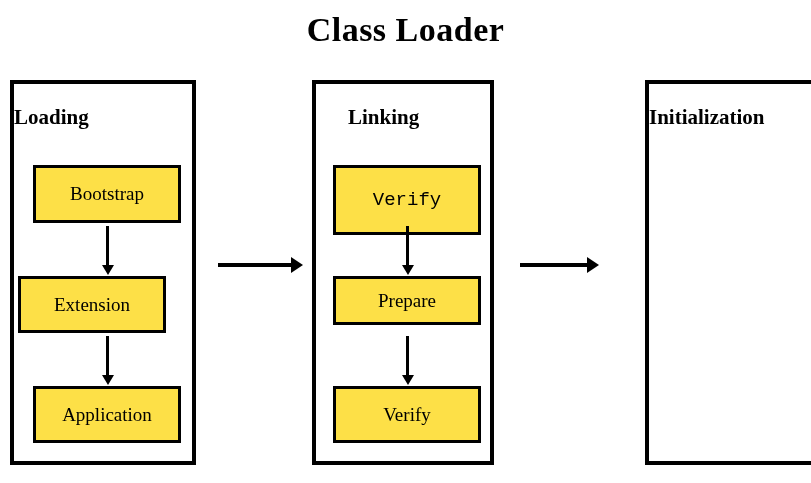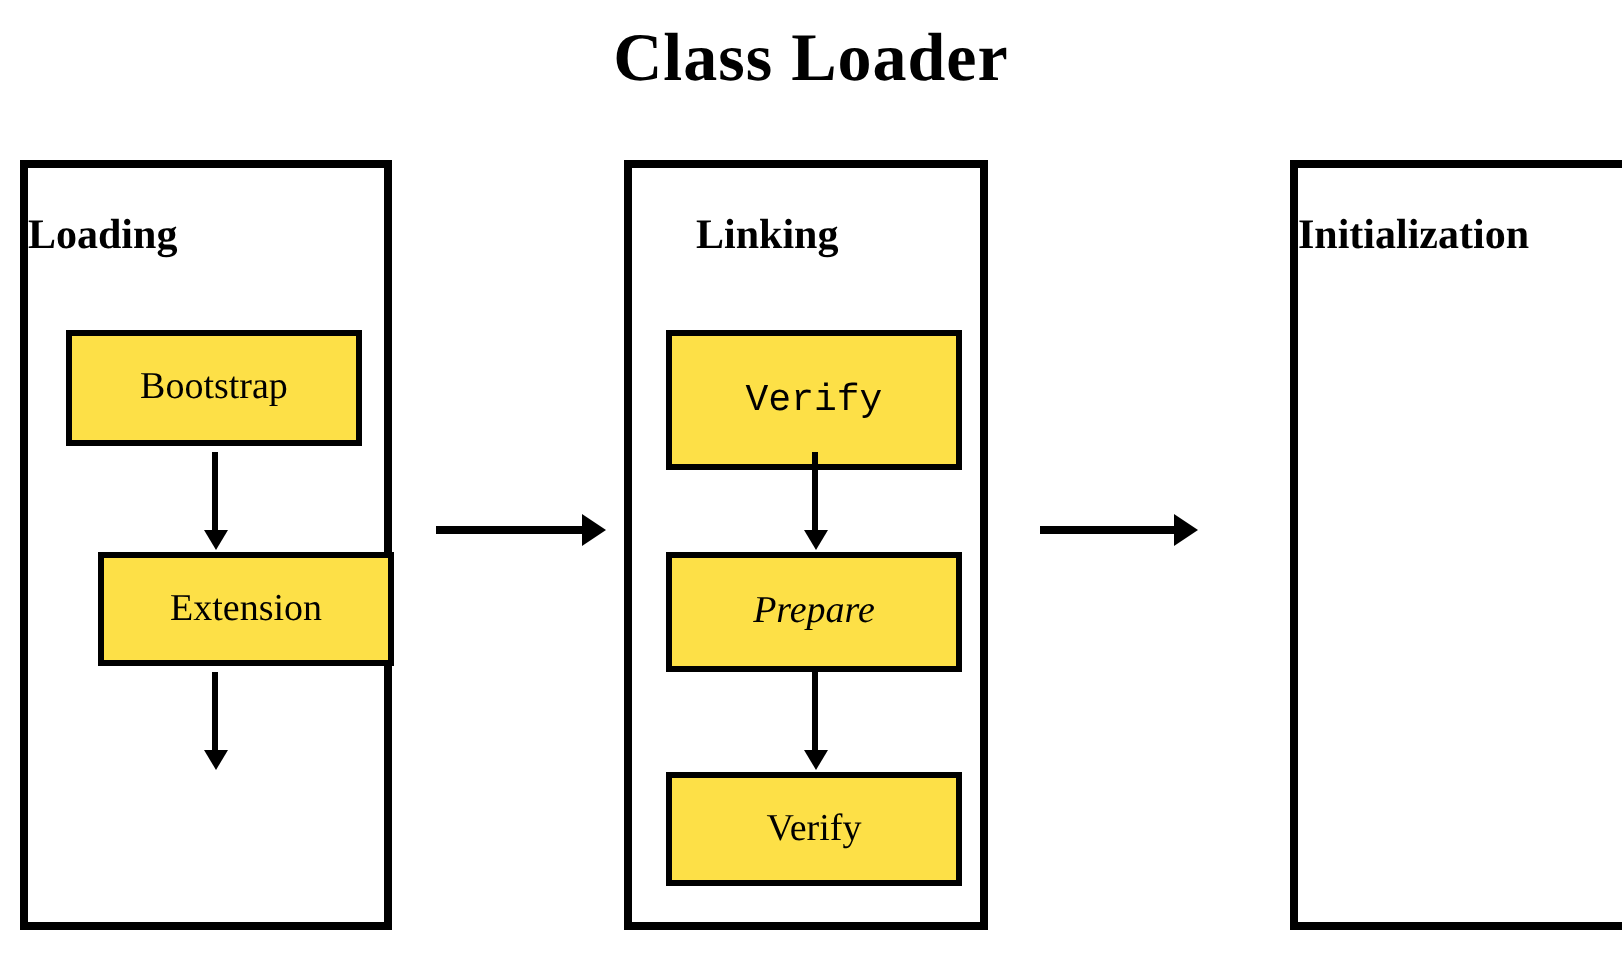--- a/index.html
+++ b/index.html
@@ -105,30 +105,30 @@
     height: 0;
     border-top: 8px solid transparent;
     border-bottom: 8px solid transparent;
     border-left: 12px solid #000000;
   }
 
   
   #stage-loading { left: 10px;  top: 80px; width: 186px; height: 385px; }
   #stage-loading  > .stage-title { top: 20px; }
   #node-bootstrap   { left: 19px; top: 81px;  width: 148px; height: 58px; }
-  #node-extension   { left: 35px; top: 192px; width: 148px; height: 57px; }
+  #node-extension   { left: 4px; top: 192px; width: 148px; height: 57px; }
   #node-application { left: 19px; top: 302px; width: 148px; height: 57px; }
   #arrow-bootstrap-extension { left: 92px; top: 142px; height: 40px; }
   #arrow-extension-application { left: 92px; top: 252px; height: 40px; }
 
   
   #stage-linking { left: 312px; top: 80px; width: 182px; height: 385px; }
   #stage-linking > .stage-title { top: 20px; margin-left: 32px; }
   #node-verify  { left: 17px; top: 81px;  width: 148px; height: 70px; font-family: Liberation Mono, monospace; }
-  #node-prepare { left: 17px; top: 192px; width: 148px; height: 60px; font-style: italic; }
+  #node-prepare { left: 17px; top: 192px; width: 148px; height: 49px; }
   #node-resolve { left: 17px; top: 302px; width: 148px; height: 57px; }
   #arrow-verify-prepare { left: 90px; top: 142px; height: 40px; }
   #arrow-prepare-resolve { left: 90px; top: 252px; height: 40px; }
 
   
   #stage-initialization { left: 614px; top: 80px; width: 186px; height: 385px; margin-left: 31px; }
   #stage-initialization > .stage-title { top: 20px; }
 
   
   #arrow-loading-linking      { left: 218px; top: 263px; width: 74px; }
@@ -145,20 +145,21 @@
     <div class="stage-title">Loading</div>
 
     <div class="node" id="node-bootstrap">Bootstrap</div>
 
     <div class="v-arrow" id="arrow-bootstrap-extension"></div>
 
     <div class="node" id="node-extension">Extension</div>
 
     <div class="v-arrow" id="arrow-extension-application"></div>
 
+    <div class="node" id="node-application">Application</div>
   </div>
 
   <div class="h-arrow" id="arrow-loading-linking"></div>
 
   <div class="stage" id="stage-linking">
     <div class="stage-title">Linking</div>
 
     <div class="node" id="node-verify">Verify</div>
 
     <div class="v-arrow" id="arrow-verify-prepare"></div>

